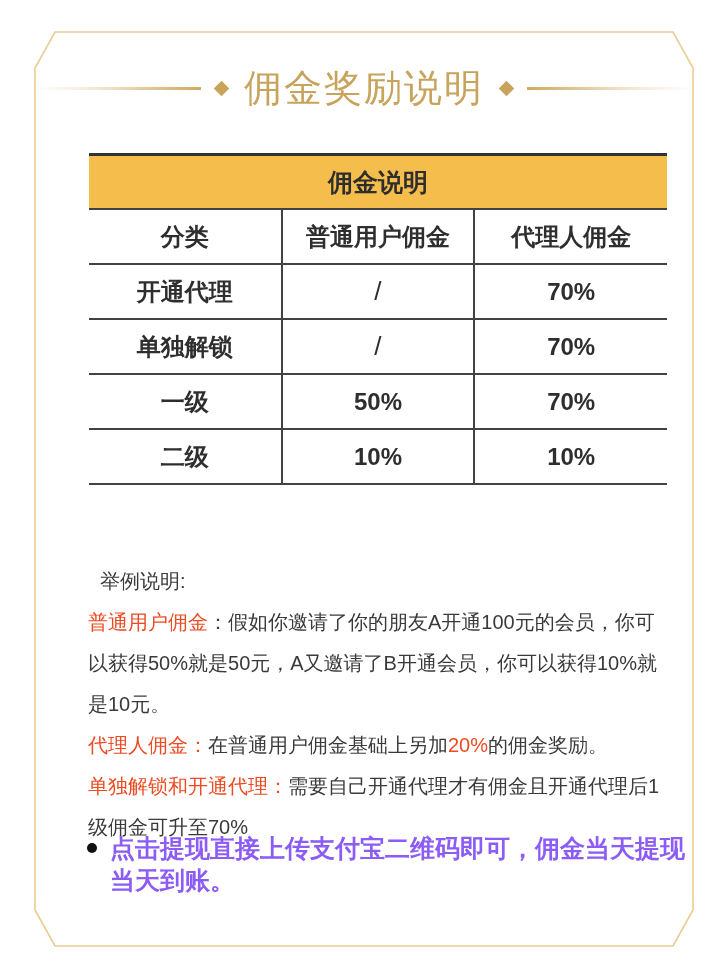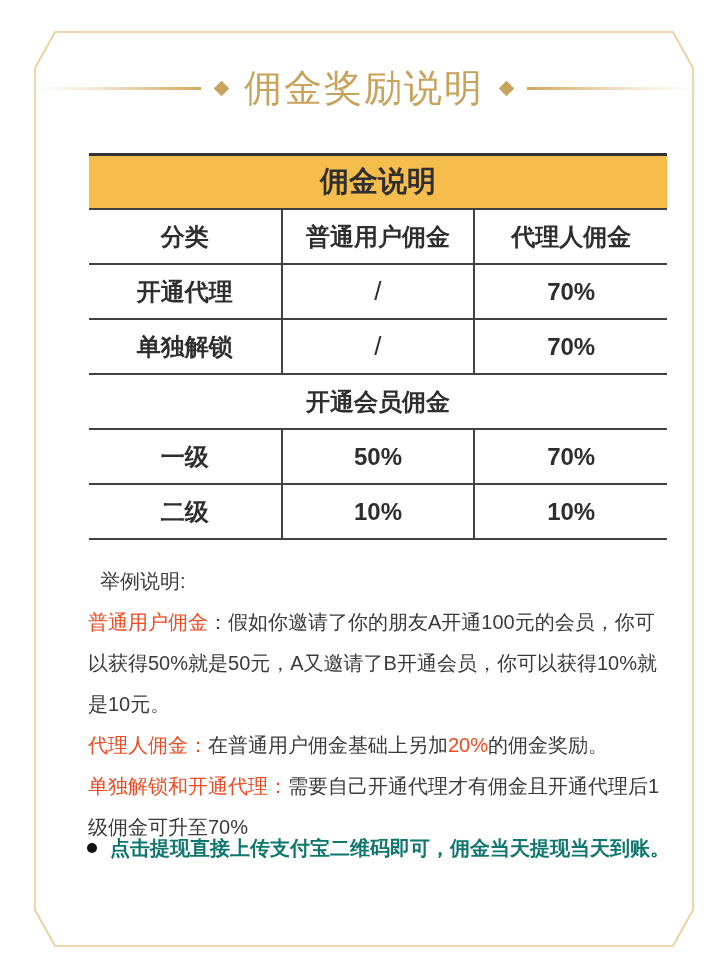--- a/index.html
+++ b/index.html
@@ -28,36 +28,36 @@
     position:absolute;top:153px;left:89px;width:578px;
     border-collapse:collapse;table-layout:fixed;
     color:#2E2E2E;
   }
   .commission-table td,.commission-table th{
     padding:0;text-align:center;vertical-align:middle;
     font-size:24px;font-weight:700;height:53px;
   }
   .commission-table tr{border-bottom:2px solid #424242;}
   .commission-table tr.table-title{border-top:3px solid #333333;}
-  .commission-table th.gold{background:#F5BD4B;height:52px;font-size:29px;}
+  .commission-table th.gold{background:#F5BD4B;height:52px;font-size:25px;}
   .commission-table td.vline{border-right:2px solid #424242;}
   .commission-table td.slash{font-weight:400;font-size:26px;}
   
   .examples{
     position:absolute;top:561px;left:88px;width:584px;
     font-size:20px;line-height:41px;color:#3A3A3A;
   }
   .examples p{margin:0;}
   .red{color:#EF4A21;}
   .examples .heading{margin-bottom:0;margin-left:12px;}
   
   .footer-note{
     position:absolute;top:832px;left:87px;width:600px;
     display:flex;align-items:flex-start;
-    font-size:20px;font-weight:700;color:#0f766e;line-height:32px;
+    font-size:25px;font-weight:700;color:#8b5cf6;line-height:32px;
   }
   .bullet-dot{
     width:10px;height:10px;border-radius:50%;background:#111111;
     margin:11px 13px 0 0;flex:0 0 auto;
   }
 </style>
 </head>
 <body>
 
 <svg class="card-border" viewBox="0 0 728 963" xmlns="http://www.w3.org/2000/svg">
@@ -86,23 +86,20 @@
       <td class="vline">开通代理</td>
       <td class="vline slash">/</td>
       <td>70%</td>
     </tr>
     <tr>
       <td class="vline">单独解锁</td>
       <td class="vline slash">/</td>
       <td>70%</td>
     </tr>
     <tr>
-      <td colspan="3">开通会员佣金</td>
-    </tr>
-    <tr>
       <td class="vline">一级</td>
       <td class="vline">50%</td>
       <td>70%</td>
     </tr>
     <tr>
       <td class="vline">二级</td>
       <td class="vline">10%</td>
       <td>10%</td>
     </tr>
   </tbody>

